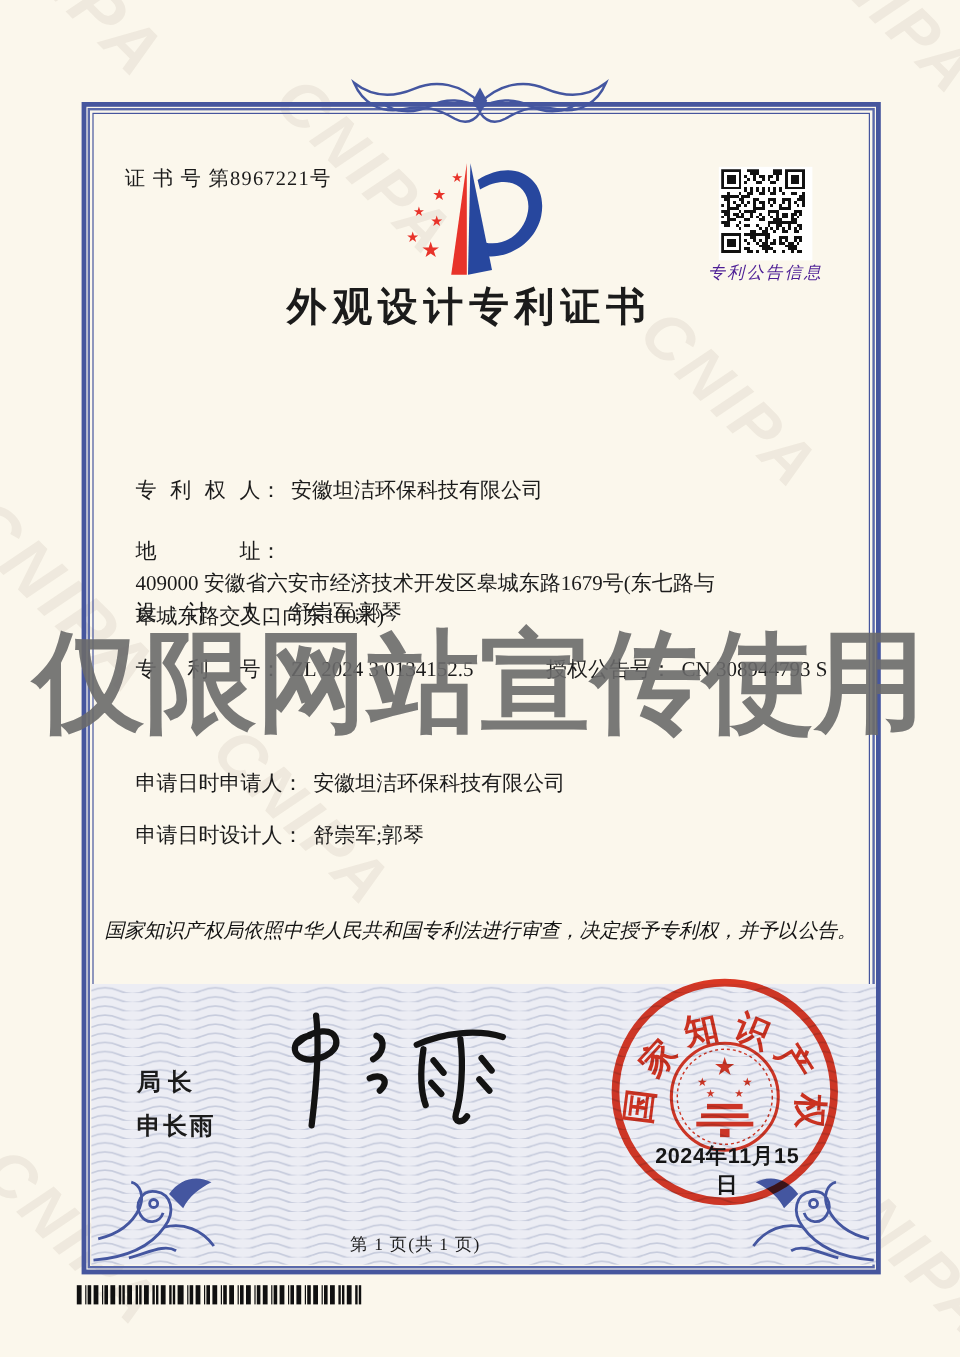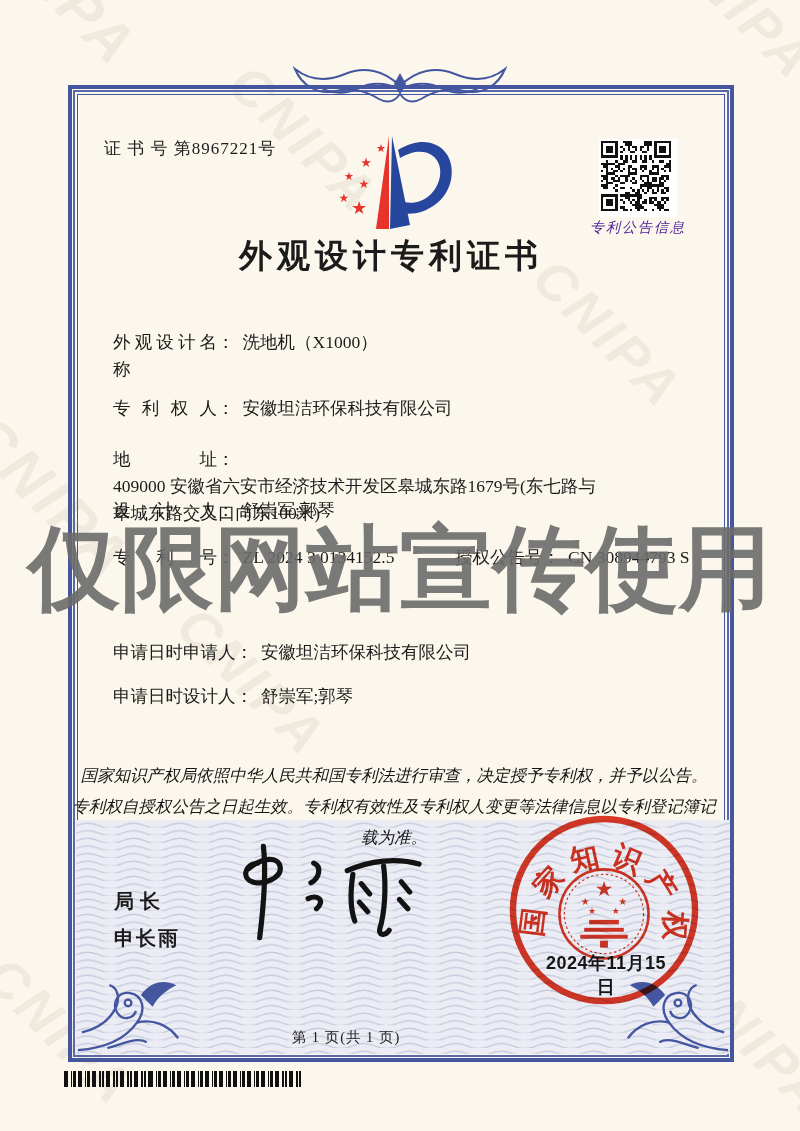--- a/index.html
+++ b/index.html
@@ -24,21 +24,21 @@
   .qr-cap{left:588px;top:219px;width:100px;text-align:center;font-size:14px;letter-spacing:2px;
         font-style:italic;color:#4c1d95;}
   .row{position:absolute;left:113px;right:80px;z-index:10;font-size:17.5px;line-height:27px;}
   .lbl{display:inline-block;width:104px;text-align:justify;text-align-last:justify;vertical-align:top;}
   .lbl.nat{width:auto;text-align-last:auto;}
   .colon{display:inline-block;vertical-align:top;margin-right:8px;}
   .val{display:inline-block;vertical-align:top;}
   .val.wrapv{width:484px;}
   .twocol{display:flex;}
   .twocol .c1{width:342px;flex:0 0 342px;}
-  .para{left:71px;top:760px;width:646px;text-align:center;font-size:16.5px;line-height:31px;
+  .para{left:87px;top:760px;width:646px;text-align:left;font-size:16.5px;line-height:31px;
         font-style:italic;color:#141414;z-index:10;}
   .sig-title{left:114px;top:888px;font-family:"Liberation Sans",sans-serif;font-weight:bold;
         font-size:20px;letter-spacing:6px;z-index:11;}
   .sig-name{left:114px;top:925px;font-family:"Liberation Sans",sans-serif;font-weight:bold;
         font-size:20px;letter-spacing:2px;z-index:11;}
   .sig-svg{left:228px;top:840px;z-index:11;}
   .seal-svg{left:505px;top:811px;z-index:12;mix-blend-mode:multiply;}
   .seal-date{left:538px;top:951px;width:136px;text-align:center;font-family:"Liberation Sans",sans-serif;
         font-weight:bold;font-size:18px;color:#161616;z-index:13;letter-spacing:0.5px;}
   .pageno{left:0;top:1028px;width:692px;text-align:center;font-size:14.5px;z-index:10;letter-spacing:1px;}
@@ -420,23 +420,20 @@
           <rect x="0" y="22" width="7" height="7"></rect>
           <rect x="1" y="23" width="5" height="5" fill="#ffffff"></rect>
           <rect x="2" y="24" width="3" height="3" fill="#111111"></rect>
         </g>
     </svg>
   </div>
   <div class="abs qr-cap">专利公告信息</div>
 
   <div class="abs title">外观设计专利证书</div>
 
-  <div class="row" style="top:329px;">
-    <span class="lbl">外观设计名称</span><span class="colon">：</span><span class="val">洗地机（X1000）</span>
-  </div>
   <div class="row" style="top:395px;">
     <span class="lbl">专利权人</span><span class="colon">：</span><span class="val">安徽坦洁环保科技有限公司</span>
   </div>
   <div class="row" style="top:446px;">
     <span class="lbl">地址</span><span class="colon">：</span><span class="val wrapv">409000 安徽省六安市经济技术开发区皋城东路1679号(东七路与皋城东路交叉口向东100米)</span>
   </div>
   <div class="row" style="top:497px;">
     <span class="lbl">设计人</span><span class="colon">：</span><span class="val">舒崇军;郭琴</span>
   </div>
   <div class="row twocol" style="top:544px;">
@@ -451,21 +448,20 @@
   </div>
   <div class="row" style="top:639px;">
     <span class="lbl nat">申请日时申请人</span><span class="colon">：</span><span class="val">安徽坦洁环保科技有限公司</span>
   </div>
   <div class="row" style="top:683px;">
     <span class="lbl nat">申请日时设计人</span><span class="colon">：</span><span class="val">舒崇军;郭琴</span>
   </div>
 
   <div class="abs para">
     <div>国家知识产权局依照中华人民共和国专利法进行审查，决定授予专利权，并予以公告。</div>
-    <div>专利权自授权公告之日起生效。专利权有效性及专利权人变更等法律信息以专利登记簿记载为准。</div>
   </div>
 
   <div class="abs sig-title">局长</div>
   <div class="abs sig-name">申长雨</div>
   <svg class="abs sig-svg" width="205" height="106" viewBox="0 0 220 112">
     <g fill="none" stroke="#131313" stroke-width="5.6" stroke-linecap="round">
       <path d="M22,30 C36,18 54,16 56,28 C58,40 38,48 26,44 C15,40 17,26 32,24"></path>
       <path d="M38,6 C41,32 38,72 34,104"></path>
       <path d="M92,24 C101,28 98,40 89,45"></path>
       <path d="M86,62 C96,57 105,64 95,73"></path>

